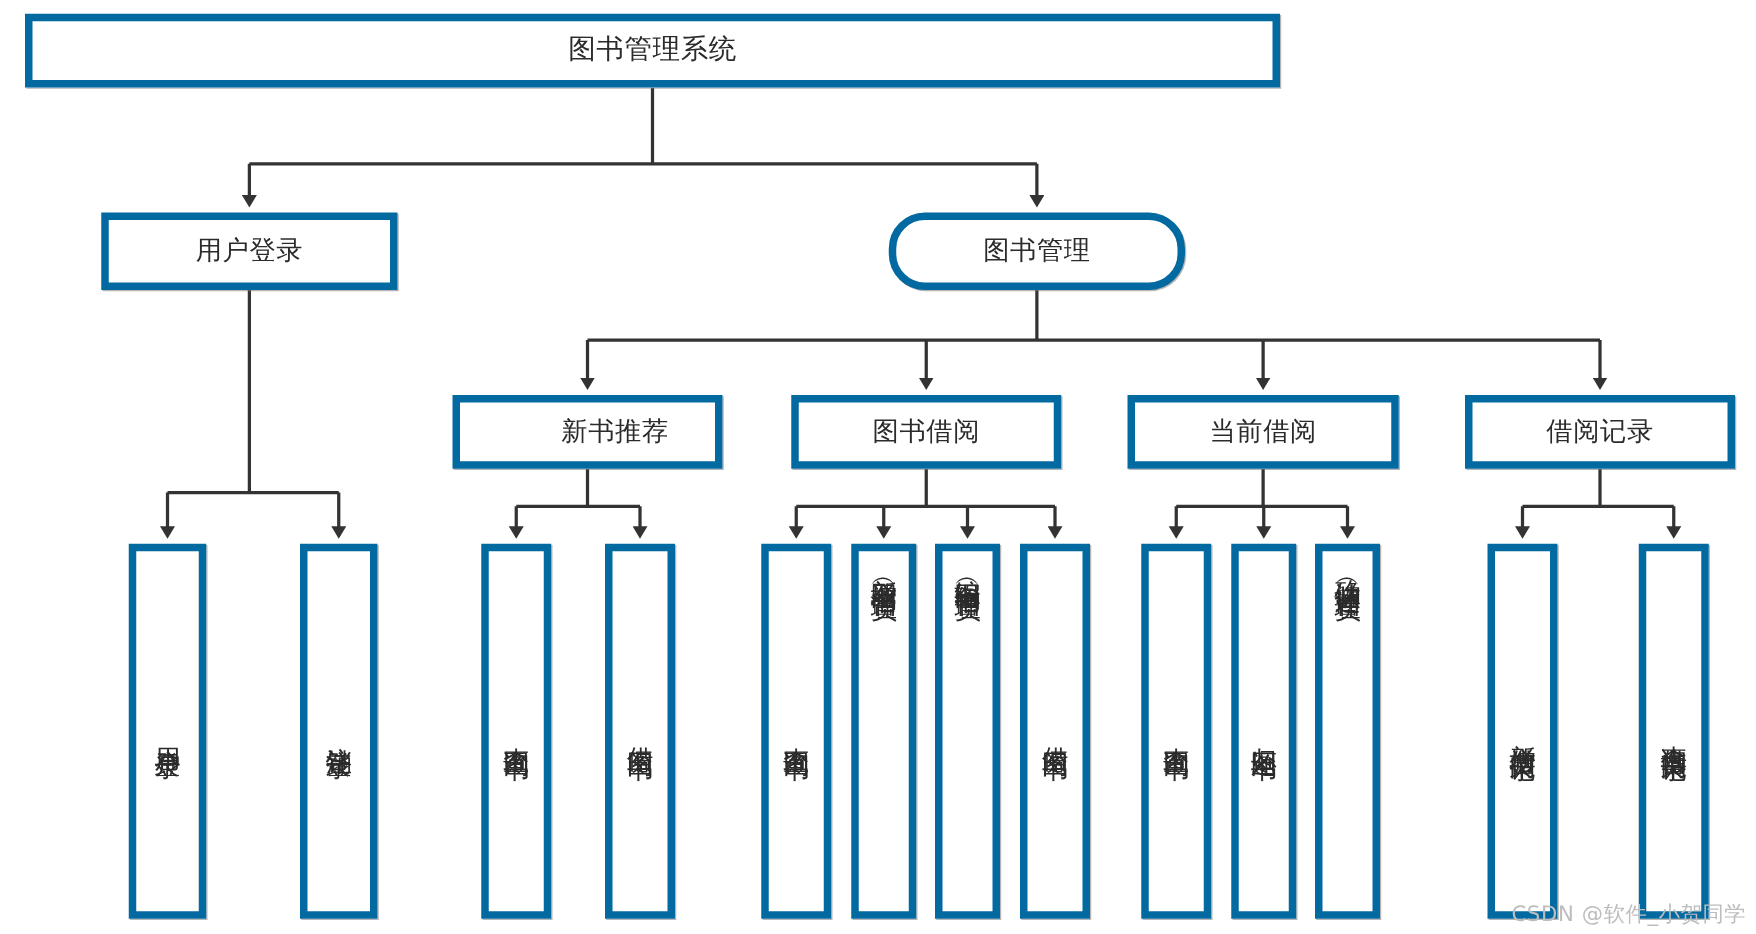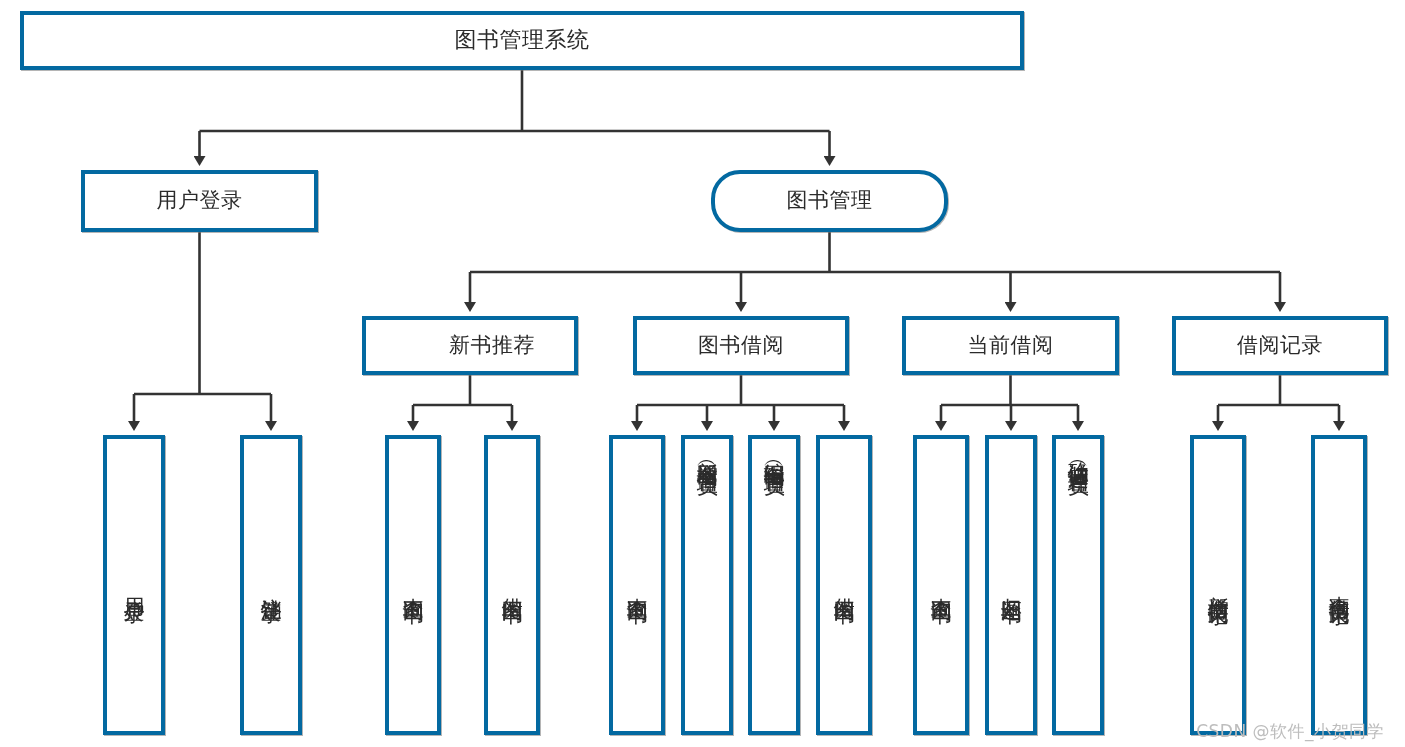--- a/index.html
+++ b/index.html
@@ -24,21 +24,21 @@
     left: 0;
     top: 0;
     width: 1405px;
     height: 747px;
     pointer-events: none;
   }
   .node {
     position: absolute;
     box-sizing: border-box;
     background: #ffffff;
-    border: 4px solid #0369a1;
+    border: 6px solid #0369a1;
     box-shadow: 1px 1px 0 rgba(120,120,120,0.55);
     display: flex;
     align-items: center;
     justify-content: center;
     color: #2b2b2b;
     z-index: 2;
   }
   .node .label {
     display: block;
     text-align: center;
@@ -64,21 +64,21 @@
     letter-spacing: 2px;
     white-space: nowrap;
     max-height: 100%;
   }
   .node.vert.top-align {
     align-items: flex-start;
     padding-top: 6px;
   }
   .watermark {
     position: absolute;
-    right: 21px;
+    right: 8px;
     bottom: 4px;
     font-size: 17px;
     color: #bdbdbd;
     letter-spacing: 0.5px;
     z-index: 3;
     white-space: nowrap;
     text-align: center;
   }
 </style>
 </head>

